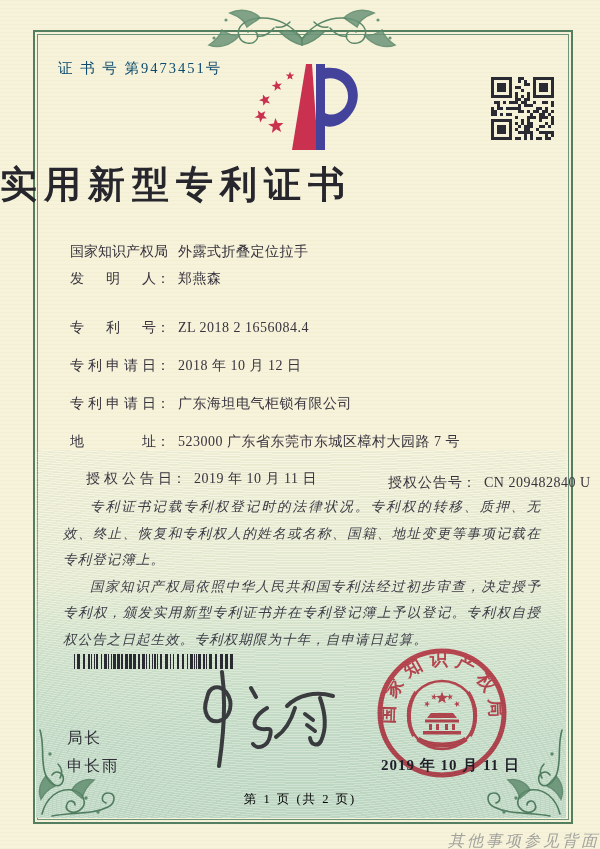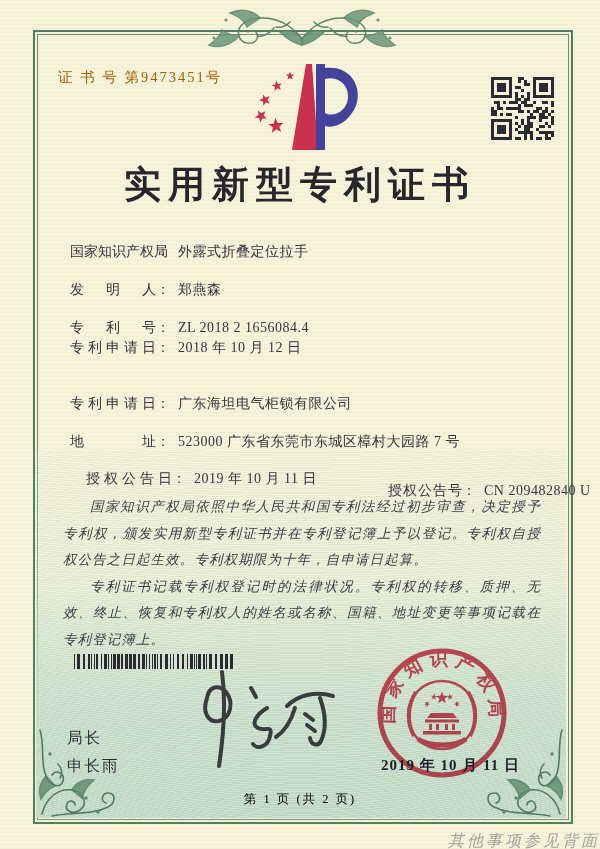--- a/index.html
+++ b/index.html
@@ -30,35 +30,35 @@
       rgba(197,220,200,0.95) 75%,
       rgba(193,217,198,1) 100%);
   }
   .green-zone::after{
     content:"";position:absolute;inset:0;
     background:repeating-radial-gradient(ellipse 900px 300px at 50% 130%,
       rgba(255,255,255,0.28) 0 2px, rgba(130,175,145,0.10) 2px 5px);
     opacity:.8;
   }
   .cert-no{
-    position:absolute;left:58px;top:68px;z-index:3;
-    font-size:14.5px;color:#a16207;letter-spacing:2px;
+    position:absolute;left:58px;top:59px;z-index:3;
+    font-size:14.5px;color:#0c4a6e;letter-spacing:2px;
   }
   .logo{position:absolute;left:250px;top:58px;z-index:3;}
   .qr{position:absolute;left:491px;top:77px;z-index:3;}
   .title{
     position:absolute;left:0;right:0;top:160px;z-index:3;
-    text-align:center;font-size:37px;font-weight:700;color:#26262c;
+    font-size:37px;font-weight:700;color:#26262c;
     letter-spacing:7px;
   }
   .row{position:absolute;left:70px;z-index:3;font-size:14px;color:#38333e;white-space:nowrap;}
   .flabel{display:inline-block;width:86px;text-align:justify;text-align-last:justify;vertical-align:top;}
   .colon{display:inline-block;margin-right:8px;}
   .fvalue{letter-spacing:0.5px;text-align:center;}
-  .row2col{position:absolute;left:302px;top:12px;}
+  .row2col{position:absolute;left:302px;top:4px;}
   .body-text{
     position:absolute;left:63px;top:494px;width:478px;z-index:3;
     font-size:13.5px;line-height:26.5px;color:#3c3c46;
     font-style:italic;letter-spacing:1.1px;text-align:justify;
   }
   .body-text p{margin:0;text-indent:2em;}
   .barcode{position:absolute;left:74px;top:654px;z-index:4;}
   .signer{
     position:absolute;left:67px;top:704px;z-index:4;
     font-family:"Liberation Sans","DejaVu Sans",sans-serif;
@@ -288,45 +288,45 @@
       <rect x="54" y="60" width="3" height="3"></rect>
       <rect x="57" y="60" width="3" height="3"></rect>
     </g>
 </svg>
 
 <div class="title">实用新型专利证书</div>
 
 <div class="row" style="top:243px">
   <span class="flabel">国家知识产权局</span><span class="colon">：</span><span class="fvalue">外露式折叠定位拉手</span>
 </div>
-<div class="row" style="top:281px">
+<div class="row" style="top:270px">
   <span class="flabel">发明人</span><span class="colon">：</span><span class="fvalue">郑燕森</span>
 </div>
 <div class="row" style="top:319px">
   <span class="flabel">专利号</span><span class="colon">：</span><span class="fvalue">ZL 2018 2 1656084.4</span>
 </div>
-<div class="row" style="top:339px">
+<div class="row" style="top:357px">
   <span class="flabel">专利申请日</span><span class="colon">：</span><span class="fvalue">2018 年 10 月 12 日</span>
 </div>
 <div class="row" style="top:395px">
   <span class="flabel">专利申请日</span><span class="colon">：</span><span class="fvalue">广东海坦电气柜锁有限公司</span>
 </div>
 <div class="row" style="top:433px">
   <span class="flabel">地址</span><span class="colon">：</span><span class="fvalue">523000 广东省东莞市东城区樟村大园路 7 号</span>
 </div>
 <div class="row" style="top:470px;right:0;margin-left:16px;">
   <span class="flabel">授权公告日</span><span class="colon">：</span><span class="fvalue">2019 年 10 月 11 日</span>
   <span class="row2col">
     <span class="flabel" style="width:74px">授权公告号</span><span class="colon">：</span><span class="fvalue">CN 209482840 U</span>
   </span>
 </div>
 
 <div class="body-text">
+  <p>专利证书记载专利权登记时的法律状况。专利权的转移、质押、无效、终止、恢复和专利权人的姓名或名称、国籍、地址变更等事项记载在专利登记簿上。</p>
   <p>国家知识产权局依照中华人民共和国专利法经过初步审查，决定授予专利权，颁发实用新型专利证书并在专利登记簿上予以登记。专利权自授权公告之日起生效。专利权期限为十年，自申请日起算。</p>
-  <p>专利证书记载专利权登记时的法律状况。专利权的转移、质押、无效、终止、恢复和专利权人的姓名或名称、国籍、地址变更等事项记载在专利登记簿上。</p>
 </div>
 
 <svg class="barcode" width="162" height="16" viewBox="0 0 162 16">
   <g id="bar-g" fill="#2a2a33">
       <rect x="0" y="0" width="1" height="15"></rect>
       <rect x="3" y="0" width="3" height="15"></rect>
       <rect x="9" y="0" width="2" height="15"></rect>
       <rect x="14" y="0" width="2" height="15"></rect>
       <rect x="17" y="0" width="1" height="15"></rect>
       <rect x="20" y="0" width="1" height="15"></rect>

